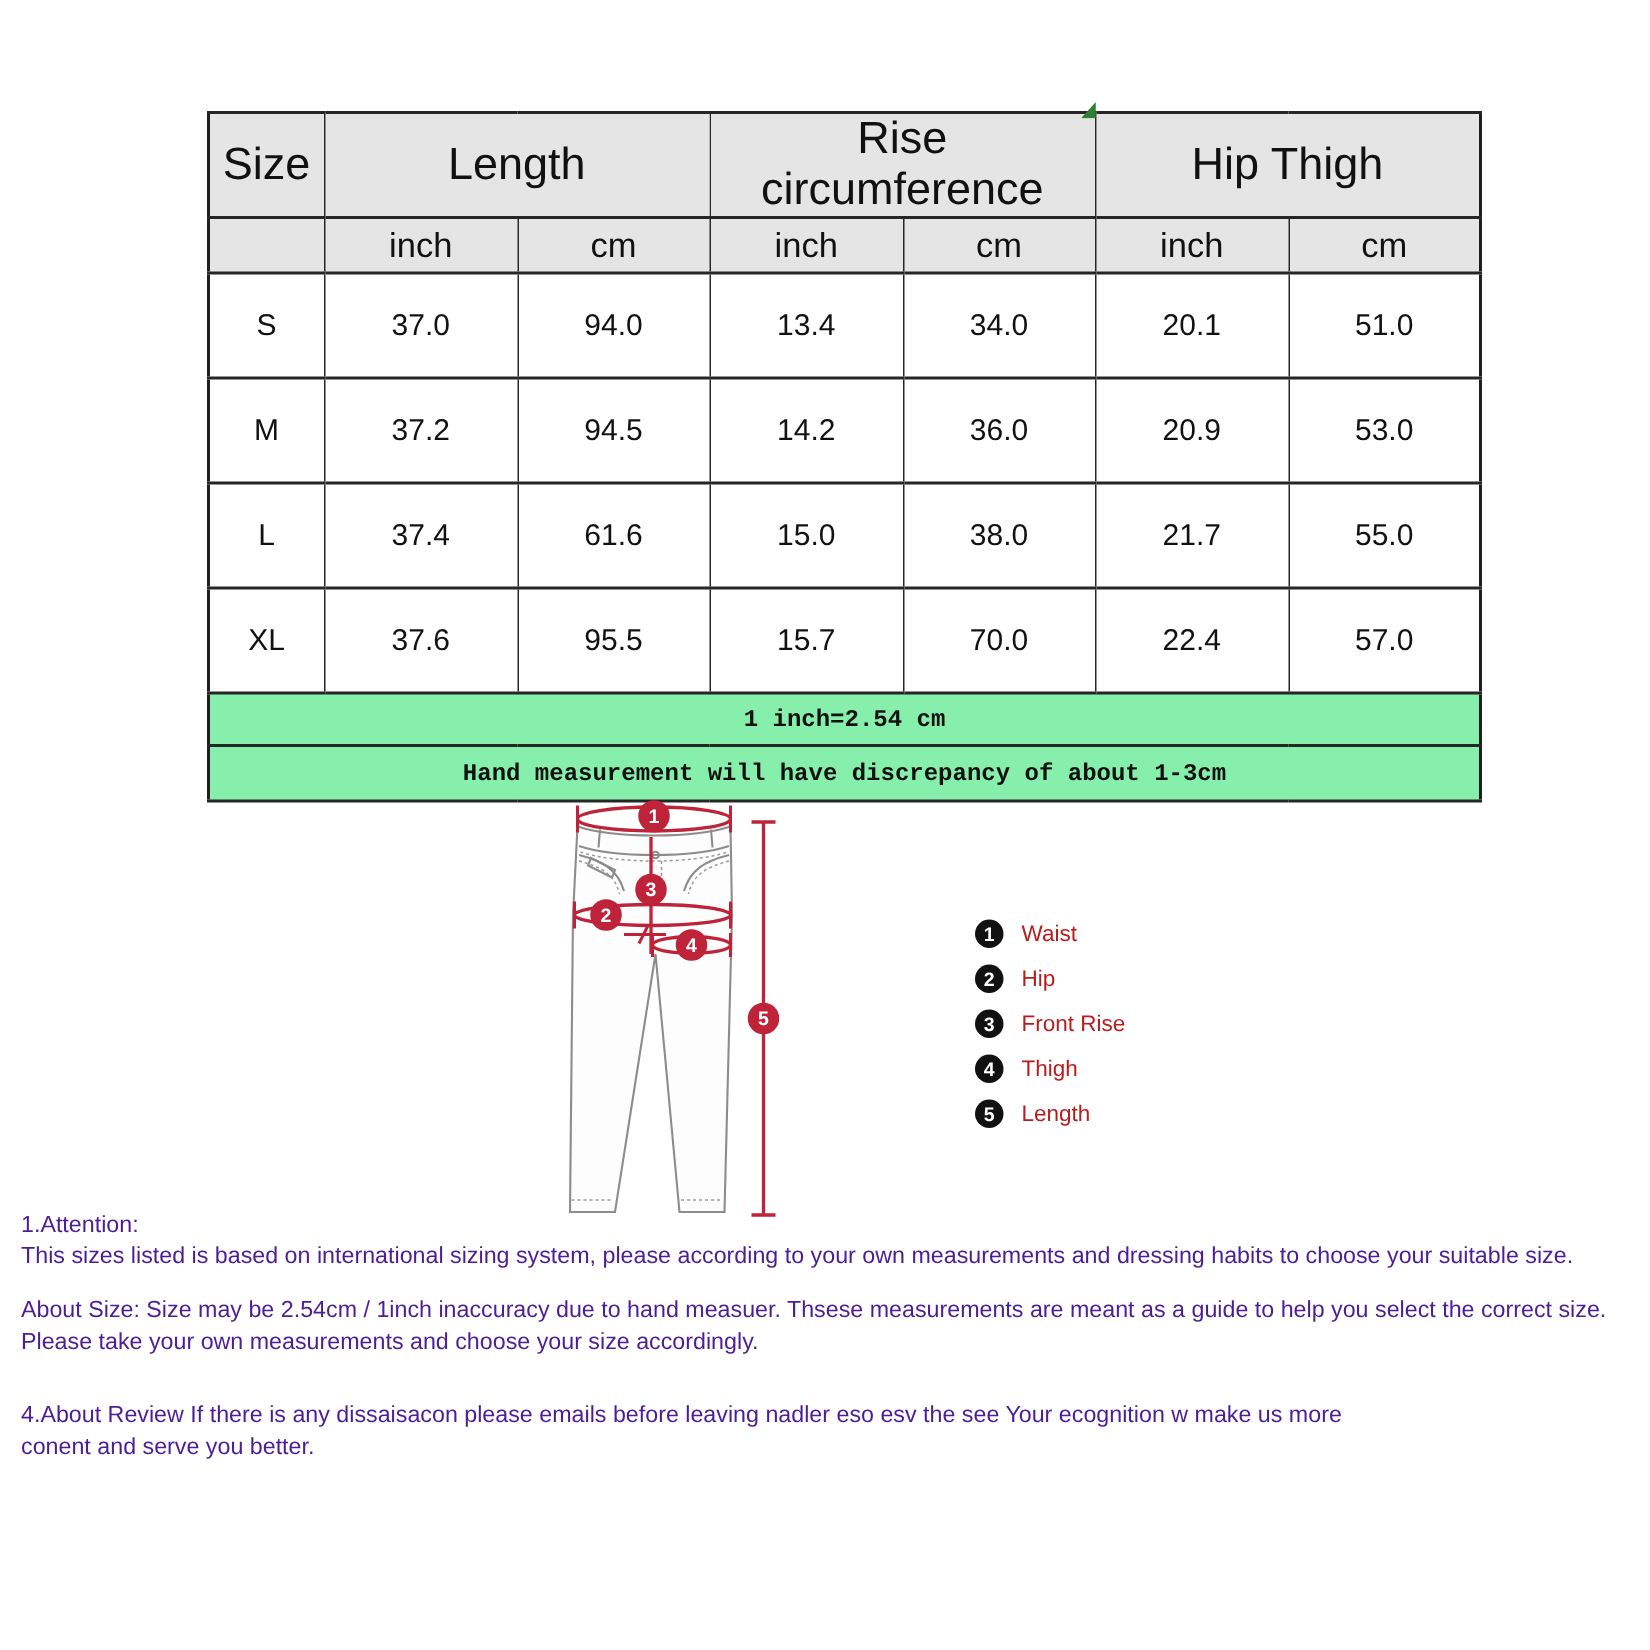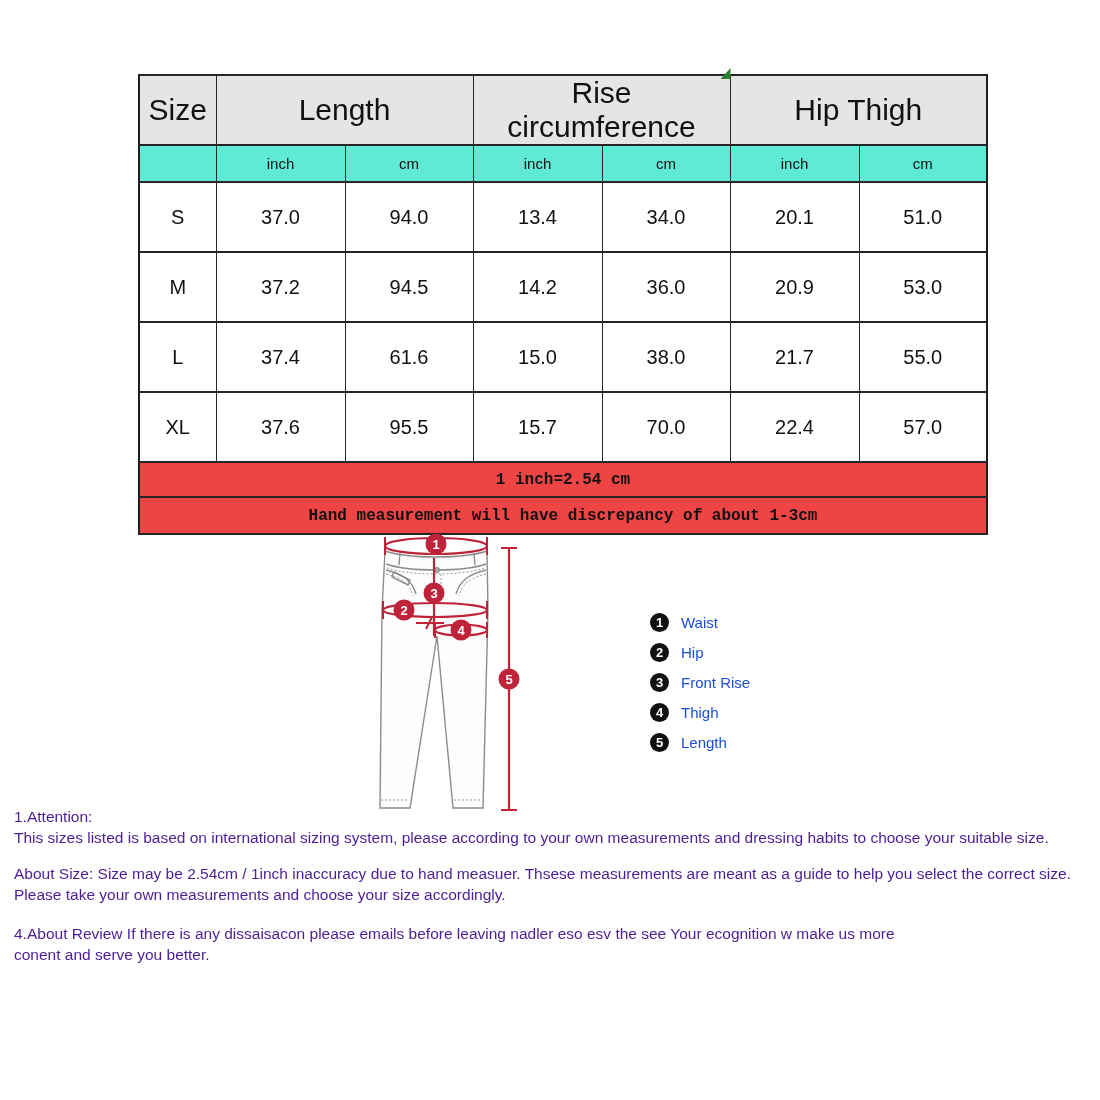--- a/index.html
+++ b/index.html
@@ -17,26 +17,26 @@
   }
   table.size-table th, table.size-table td{
     border:1px solid #262626;border-top-width:2px;border-bottom-width:2px;
     text-align:center;vertical-align:middle;padding:0;
   }
   tr.hdr1 th{
     background:#e5e5e5;font-size:30px;font-weight:normal;height:34px;
     position:relative;
   }
   tr.hdr2 th{
-    background:#5eead4;font-size:15px;font-weight:normal;height:35px;
+    background:#e5e5e5;font-size:23px;font-weight:normal;height:35px;
   }
   tr.data-row td{font-size:20px;font-weight:normal;height:68px;background:#fff;}
   tr.note-row td{
     font-family:"Liberation Mono", monospace;font-weight:bold;
-    font-size:16px;background:#ef4444;
+    font-size:16px;background:#86efac;
   }
   tr.note-row.first td{height:33px;}
   tr.note-row.second td{height:35px;}
   .corner-flag{
     position:absolute;right:-1px;top:-8px;width:10px;height:11px;
     background:#2f8032;
     -webkit-clip-path:polygon(100% 0,100% 100%,0 100%);
     clip-path:polygon(100% 0,100% 100%,0 100%);
   }
 
@@ -44,29 +44,29 @@
   .pants-svg{position:absolute;left:350px;top:518px;}
 
   
   .legend{position:absolute;left:650px;top:607px;}
   .legend-item{display:flex;align-items:center;height:30px;}
   .legend-dot{
     width:19px;height:19px;border-radius:50%;background:#111;
     color:#fff;font-size:13px;font-weight:bold;line-height:19px;
     text-align:center;flex:0 0 19px;
   }
-  .legend-label{margin-left:12px;font-size:15px;color:#1d4ed8;}
+  .legend-label{margin-left:12px;font-size:15px;color:#b91c1c;}
 
   
   .notes{position:absolute;left:14px;top:806px;width:1080px;}
   .note{margin:0 0 15px 0;}
   .note-heading, .note-line{
     font-size:15.5px;line-height:21px;white-space:nowrap;color:#4c1d95;
   }
-  .note.review{margin-top:18px;}
+  .note.review{margin-top:28px;}
 </style>
 </head>
 <body>
 
 <div class="size-table-wrap">
   <table class="size-table">
     <colgroup>
       <col style="width:77px">
         <col style="width:129px">
         <col style="width:128px">

